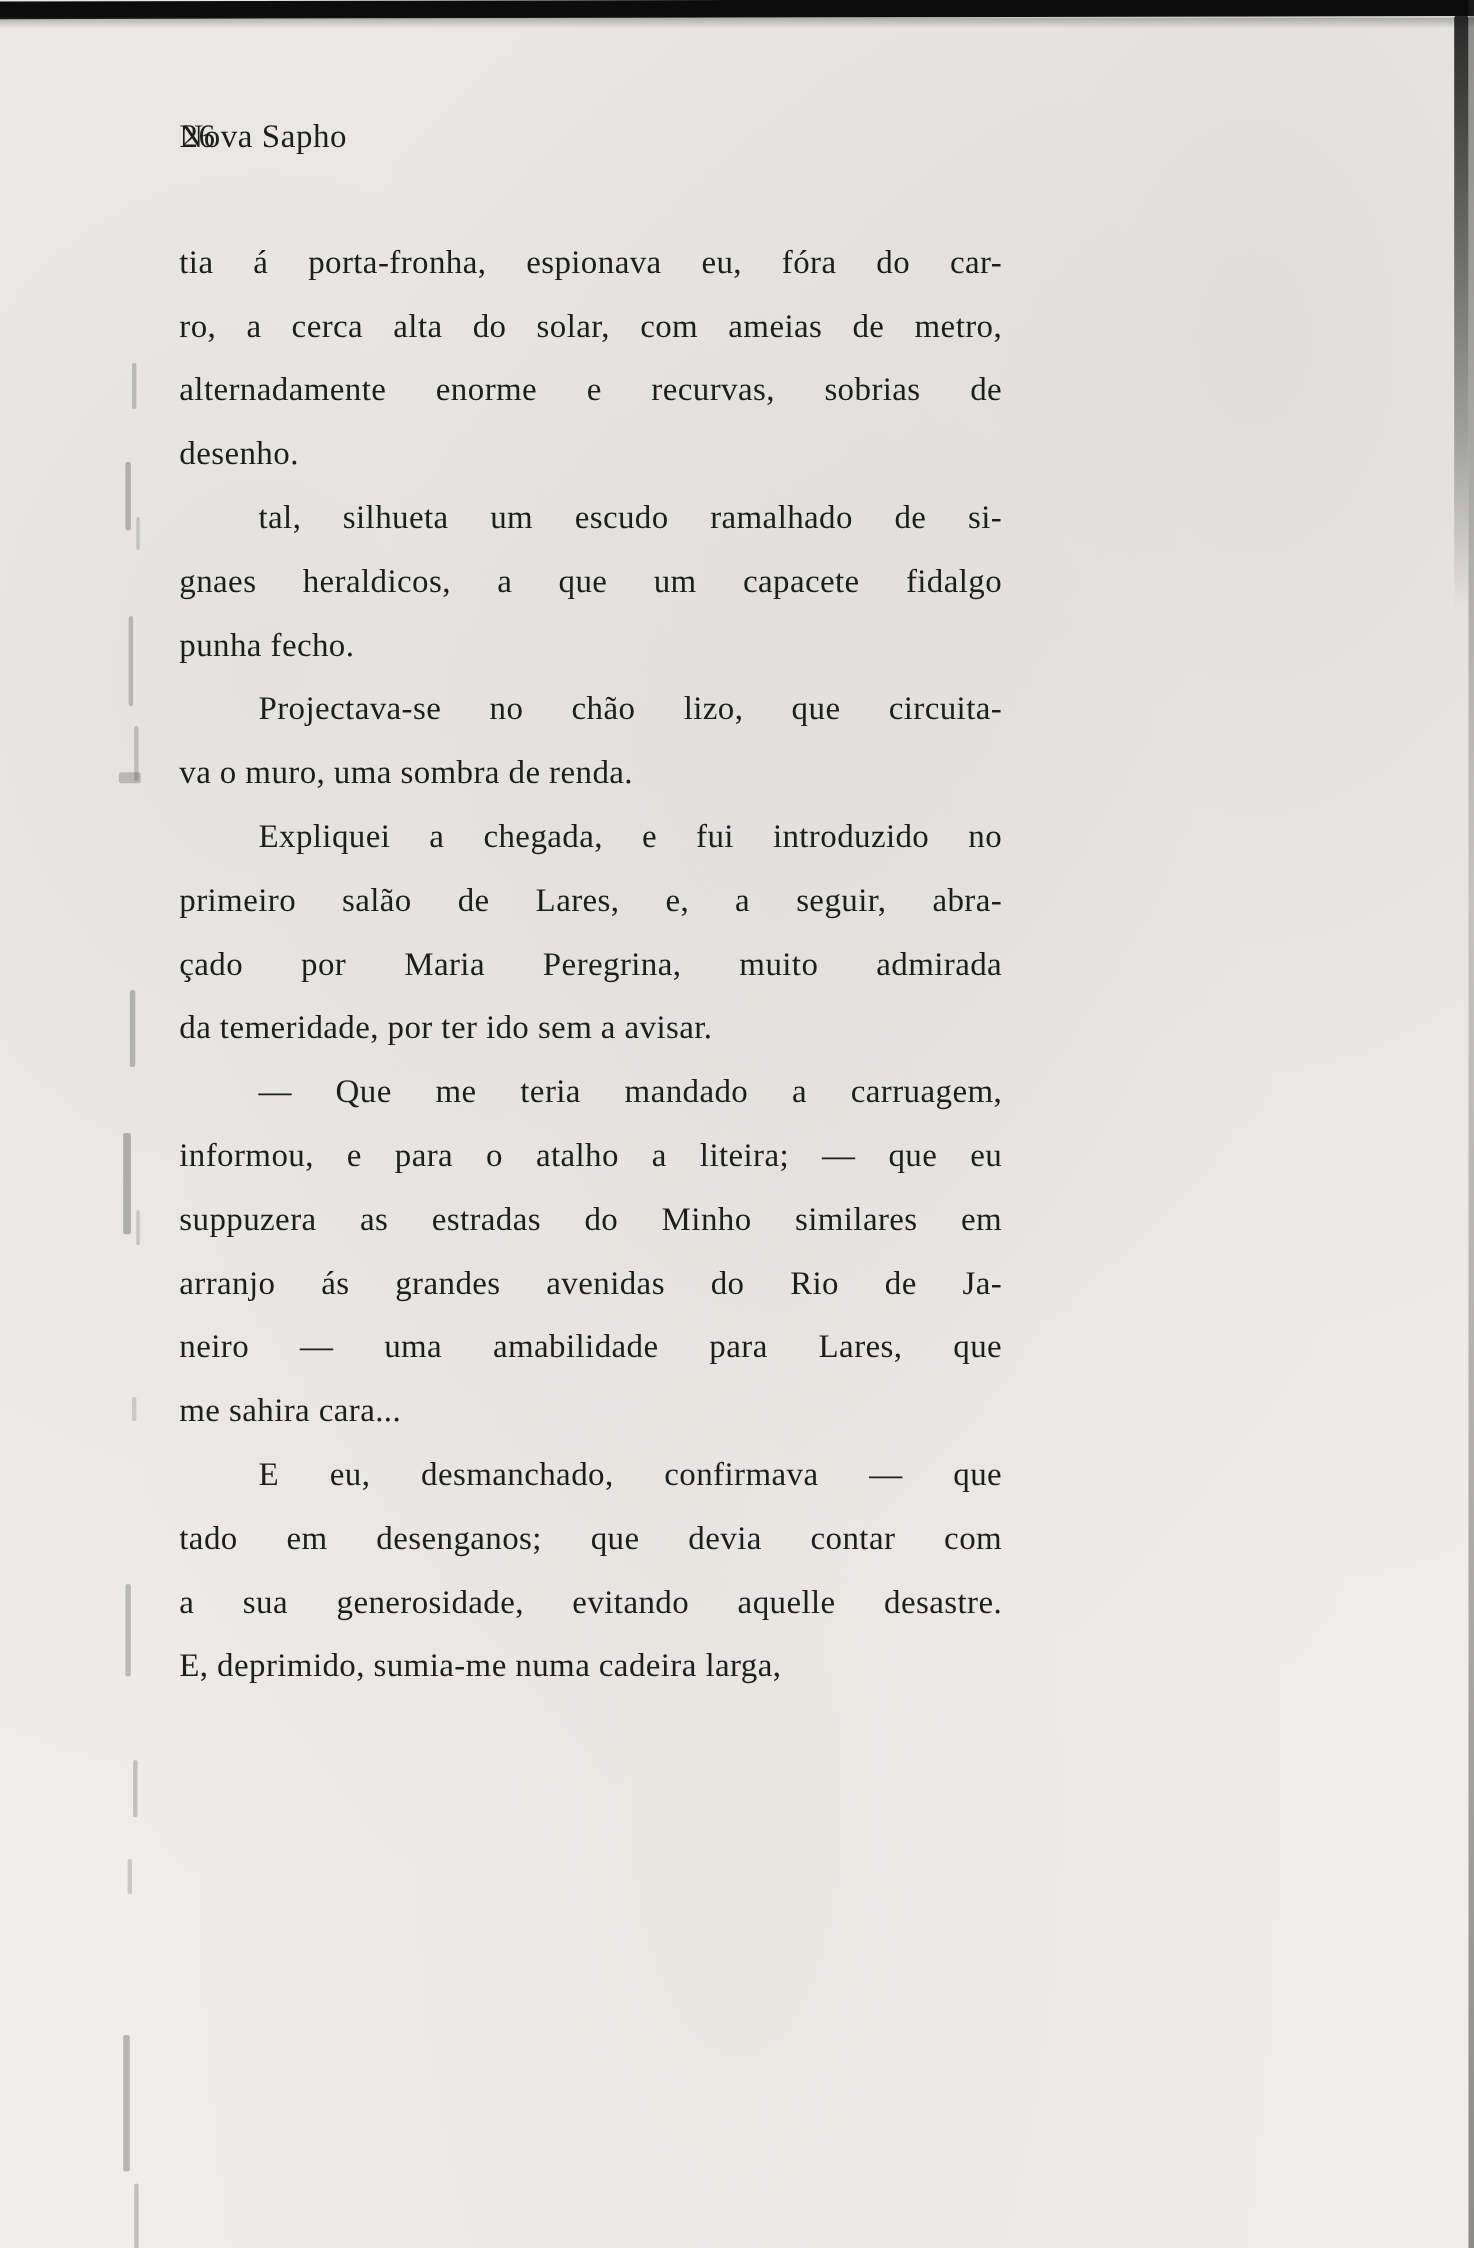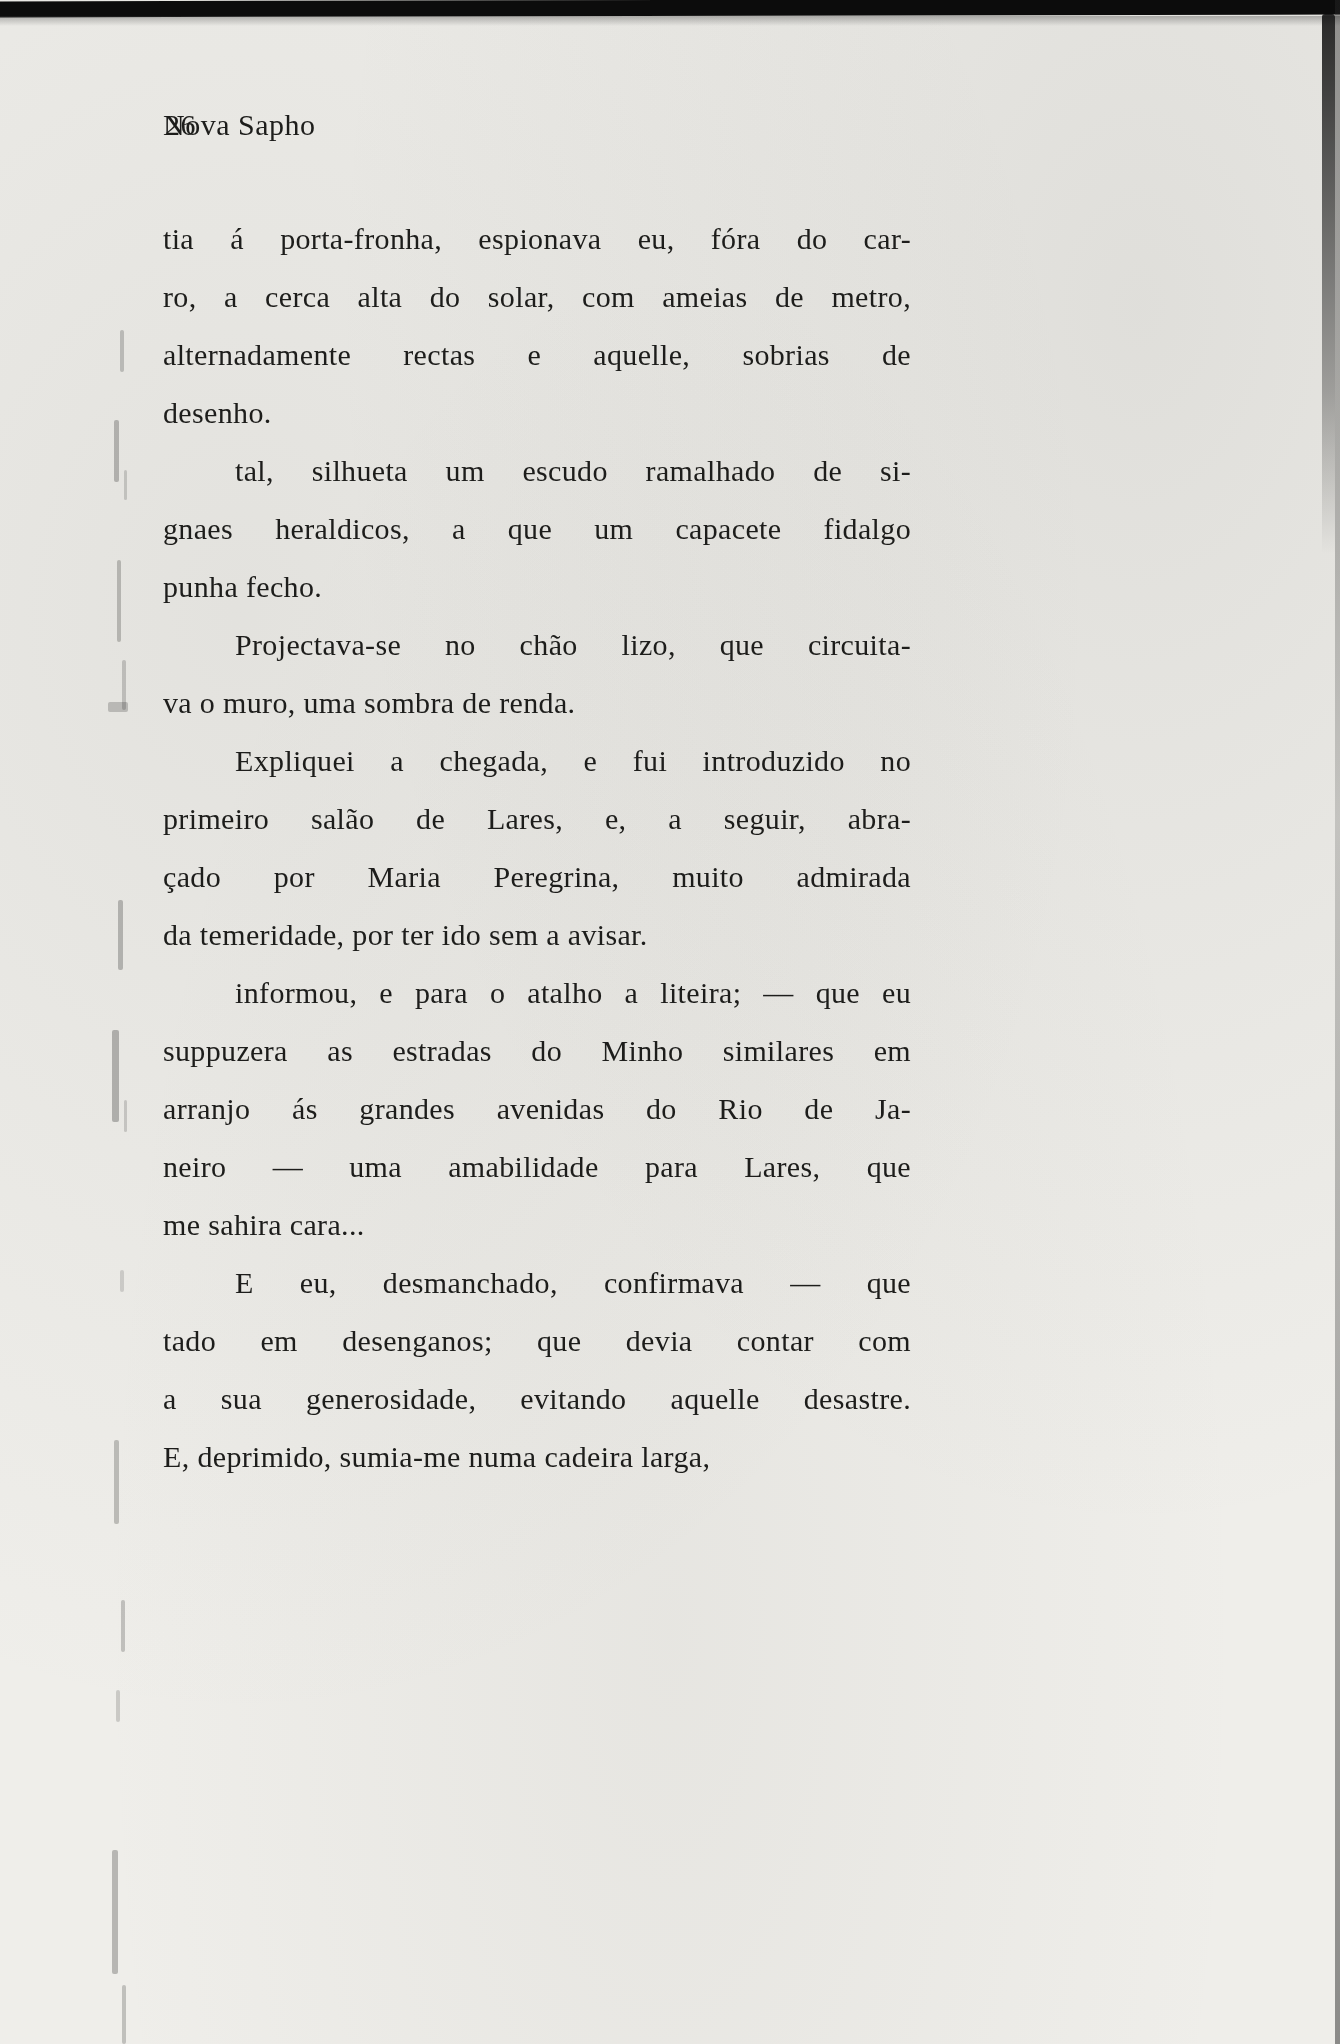--- a/index.html
+++ b/index.html
@@ -89,39 +89,40 @@
 
 <div class="text-block">
   <div class="page-header">
     <span class="page-number">26</span>
     <div class="running-title">Nova Sapho</div>
   </div>
   <div class="body-text">
       <div class="para">
         <div class="line">tia á porta-fronha, espionava eu, fóra do car-</div>
         <div class="line">ro, a cerca alta do solar, com ameias de metro,</div>
-        <div class="line">alternadamente rectas e aquelle, sobrias de</div>
+        <div class="line">alternadamente enorme e recurvas, sobrias de</div>
         <div class="line last">desenho.</div>
       </div>
       <div class="para indent">
         <div class="line">tal, silhueta um escudo ramalhado de si-</div>
         <div class="line">gnaes heraldicos, a que um capacete fidalgo</div>
         <div class="line last">punha fecho.</div>
       </div>
       <div class="para indent">
         <div class="line">Projectava-se no chão lizo, que circuita-</div>
         <div class="line last">va o muro, uma sombra de renda.</div>
       </div>
       <div class="para indent">
         <div class="line">Expliquei a chegada, e fui introduzido no</div>
         <div class="line">primeiro salão de Lares, e, a seguir, abra-</div>
         <div class="line">çado por Maria Peregrina, muito admirada</div>
         <div class="line last">da temeridade, por ter ido sem a avisar.</div>
       </div>
       <div class="para indent">
+        <div class="line">— Que me teria mandado a carruagem,</div>
         <div class="line">informou, e para o atalho a liteira; — que eu</div>
         <div class="line">suppuzera as estradas do Minho similares em</div>
         <div class="line">arranjo ás grandes avenidas do Rio de Ja-</div>
         <div class="line">neiro — uma amabilidade para Lares, que</div>
         <div class="line last">me sahira cara...</div>
       </div>
       <div class="para indent">
         <div class="line">E eu, desmanchado, confirmava — que</div>
         <div class="line">tado em desenganos; que devia contar com</div>
         <div class="line">a sua generosidade, evitando aquelle desastre.</div>

